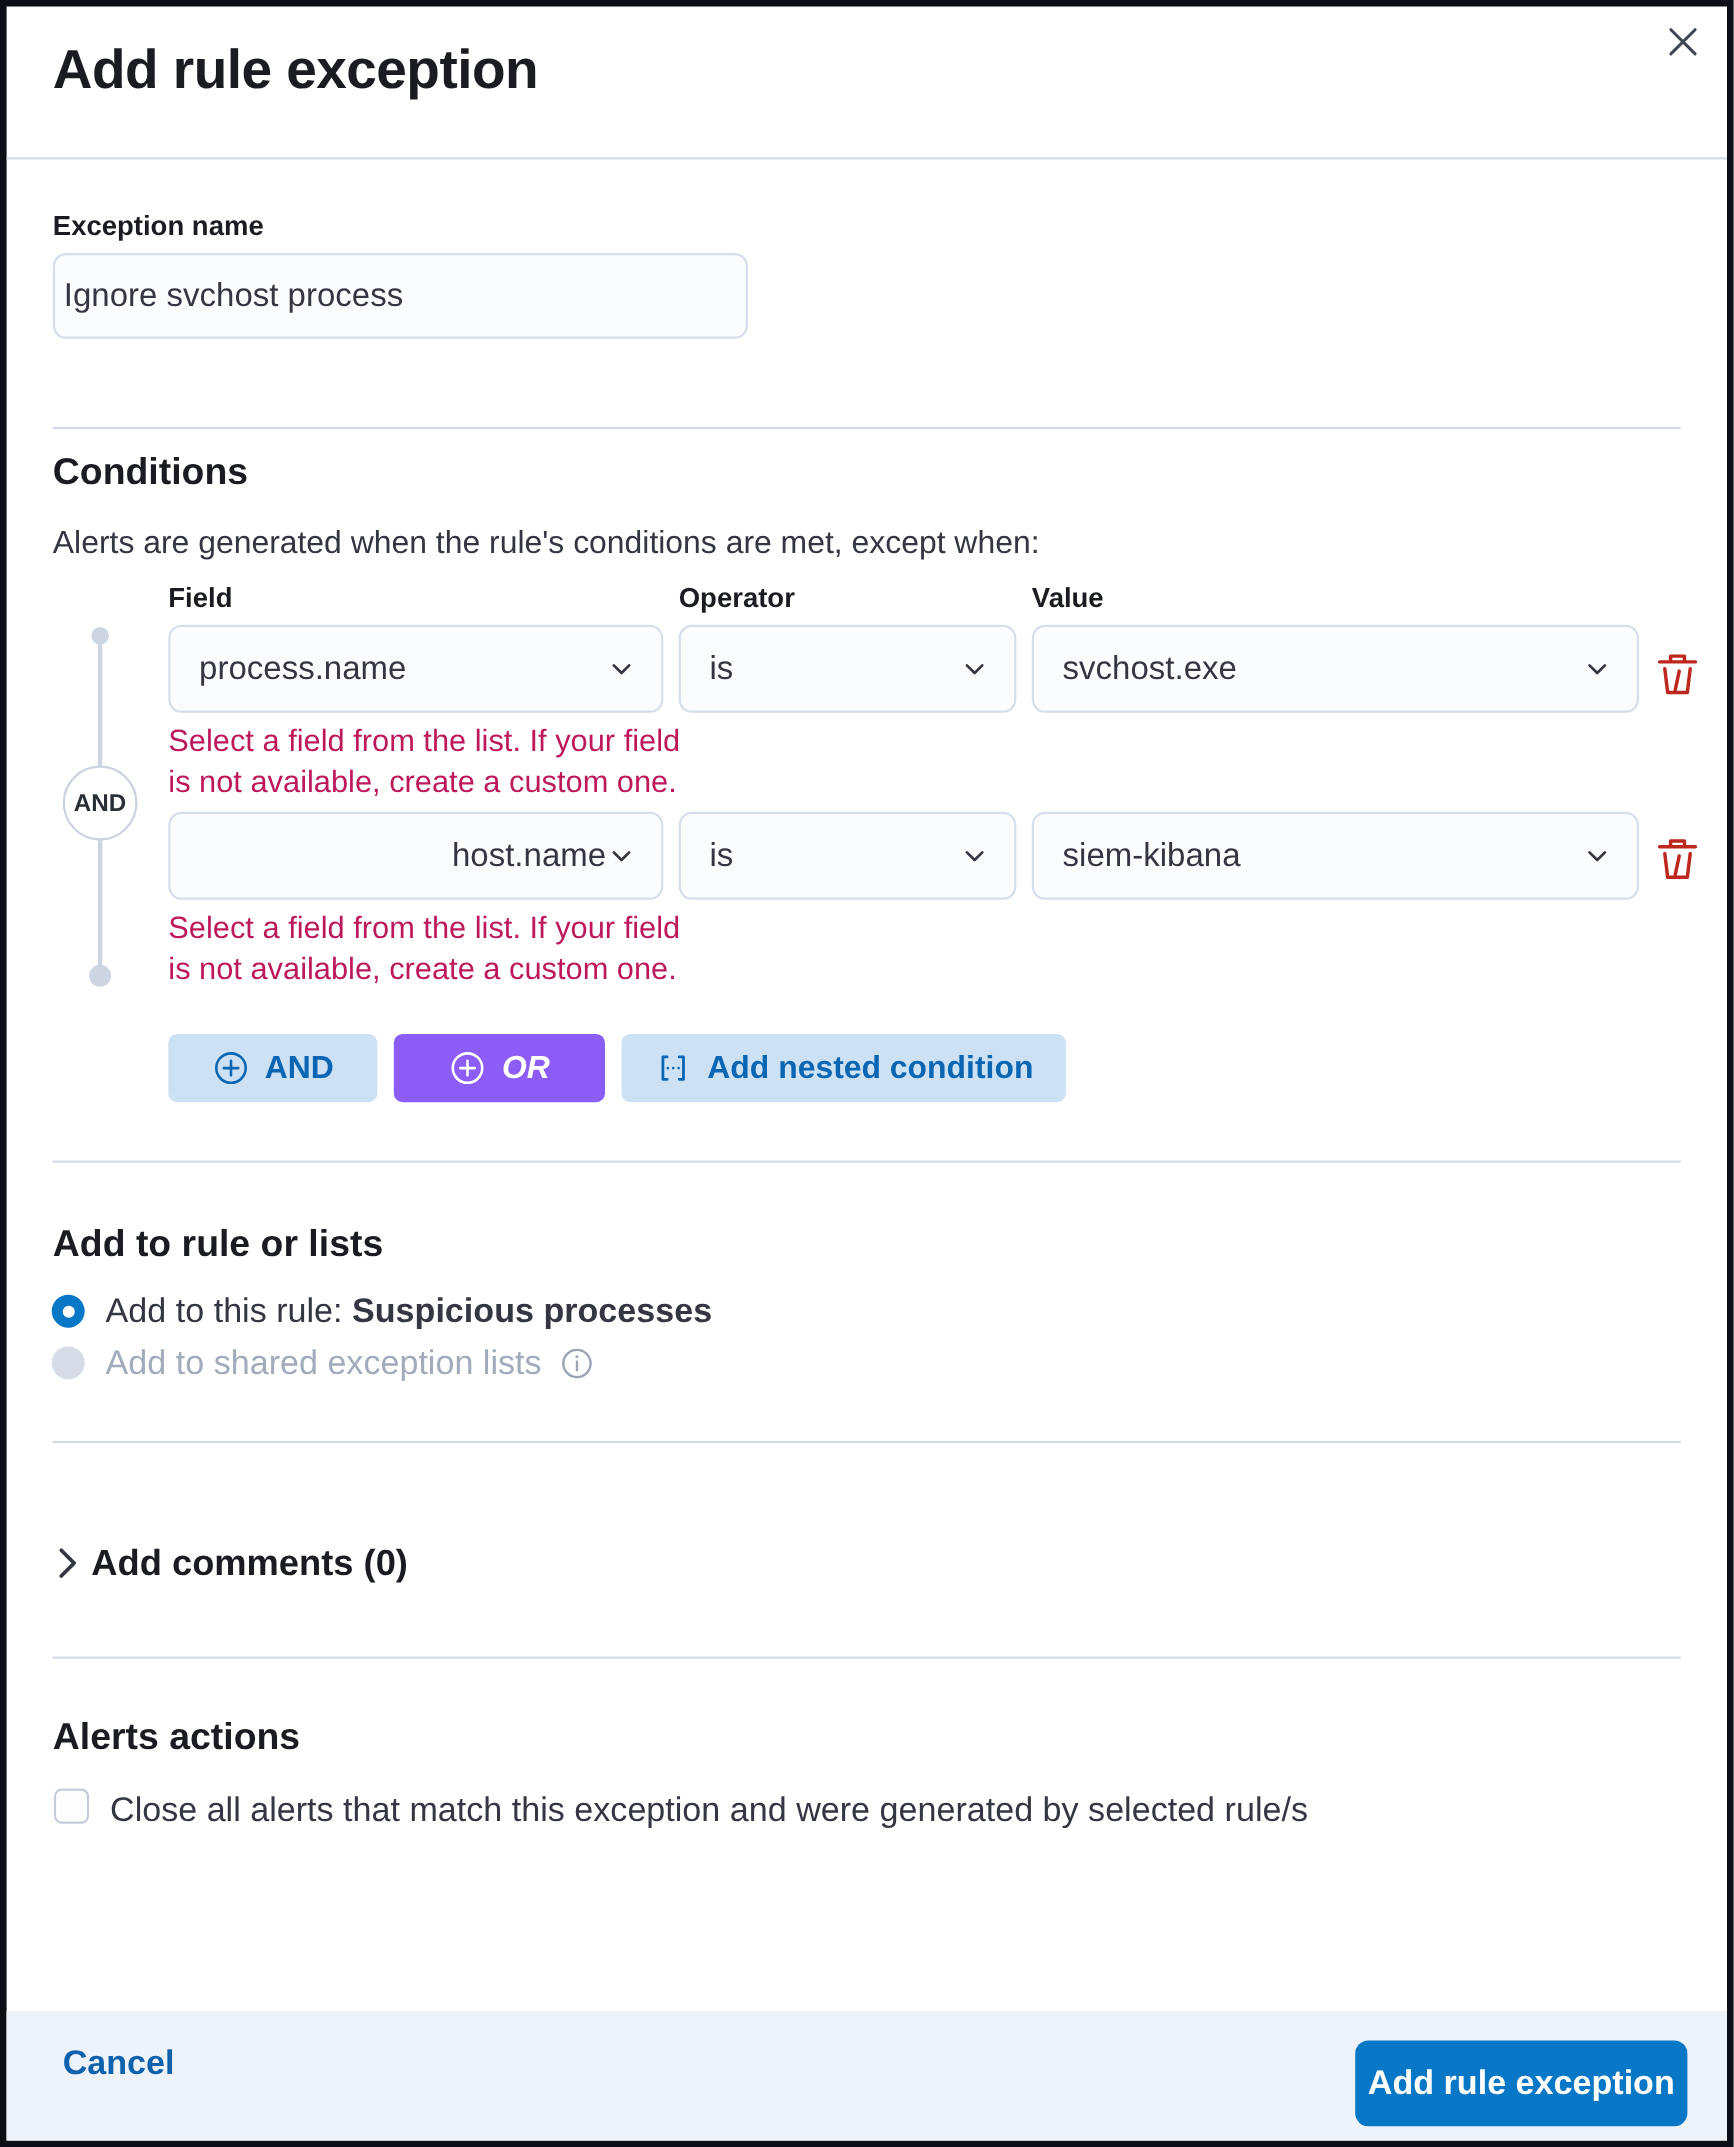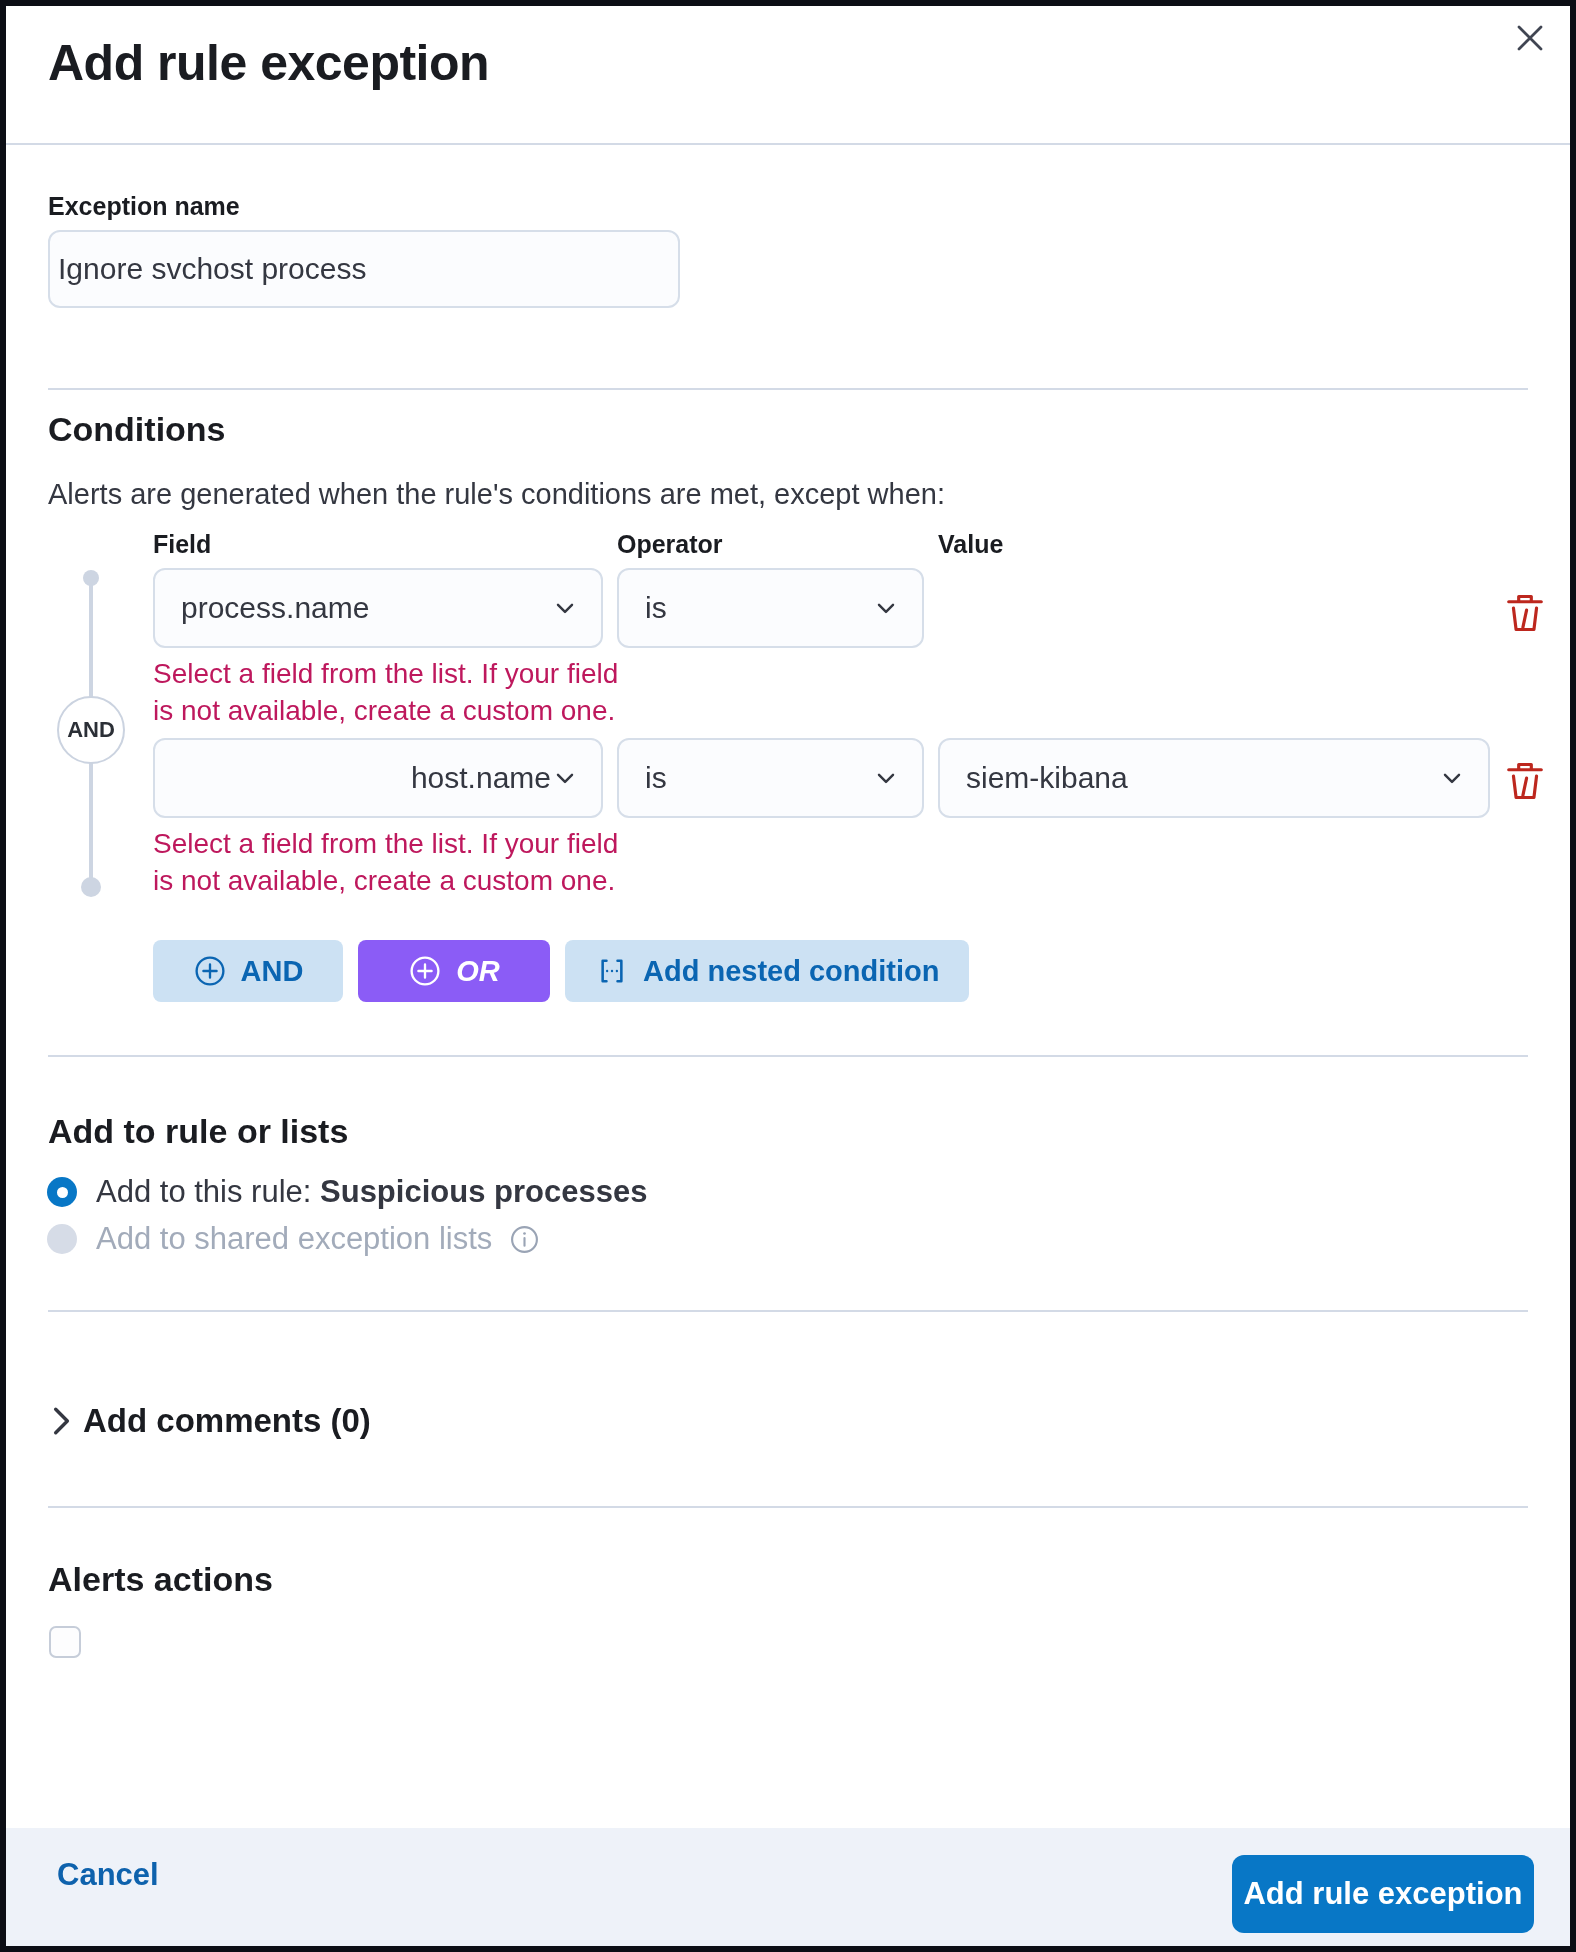--- a/index.html
+++ b/index.html
@@ -131,20 +131,28 @@
   <div class="abs select" style="left:153px;top:568px;width:450px;text-align:right;">
     <span>process.name</span>
     <span>
       <svg width="28" height="28" viewBox="0 0 16 16" fill="none" stroke="#343741" stroke-width="1.4" stroke-linecap="round" stroke-linejoin="round">
           <path d="M4 6.2l4 4 4-4"></path>
         </svg>
     </span>
   </div>
   <div class="abs select" style="left:617px;top:568px;width:307px;">
     <span>is</span>
+    <span>
+      <svg width="28" height="28" viewBox="0 0 16 16" fill="none" stroke="#343741" stroke-width="1.4" stroke-linecap="round" stroke-linejoin="round">
+          <path d="M4 6.2l4 4 4-4"></path>
+        </svg>
+    </span>
+  </div>
+  <div class="abs select" style="left:938px;top:568px;width:552px;">
+    <span>svchost.exe</span>
     <span>
       <svg width="28" height="28" viewBox="0 0 16 16" fill="none" stroke="#343741" stroke-width="1.4" stroke-linecap="round" stroke-linejoin="round">
           <path d="M4 6.2l4 4 4-4"></path>
         </svg>
     </span>
   </div>
   <button class="abs trash-btn" style="left:1504px;top:590px;">
     <span>
       <svg width="42" height="46" viewBox="0 0 16 17" fill="none" stroke="#bd271e" stroke-width="1.2" stroke-linecap="round" stroke-linejoin="round">
         <path d="M1.8 4.2h12.4"></path>
@@ -254,19 +262,20 @@
           <path d="M2.5 2.5L8 8l-5.5 5.5"></path>
         </svg>
     </span>
     <span class="comments-label">Add comments (0)</span>
   </div>
 
   <div class="abs divider" style="top:1506px;"></div>
 
   <div class="abs section-heading" style="left:48px;top:1560px;">Alerts actions</div>
   <div class="abs checkbox"></div>
+  <div class="abs checkbox-label">Close all alerts that match this exception and were generated by selected rule/s</div>
 
   <div class="abs footer">
     <button class="cancel-link">Cancel</button>
     <button class="primary-btn">Add rule exception</button>
   </div>
 
 </div>
 
 </body></html>

